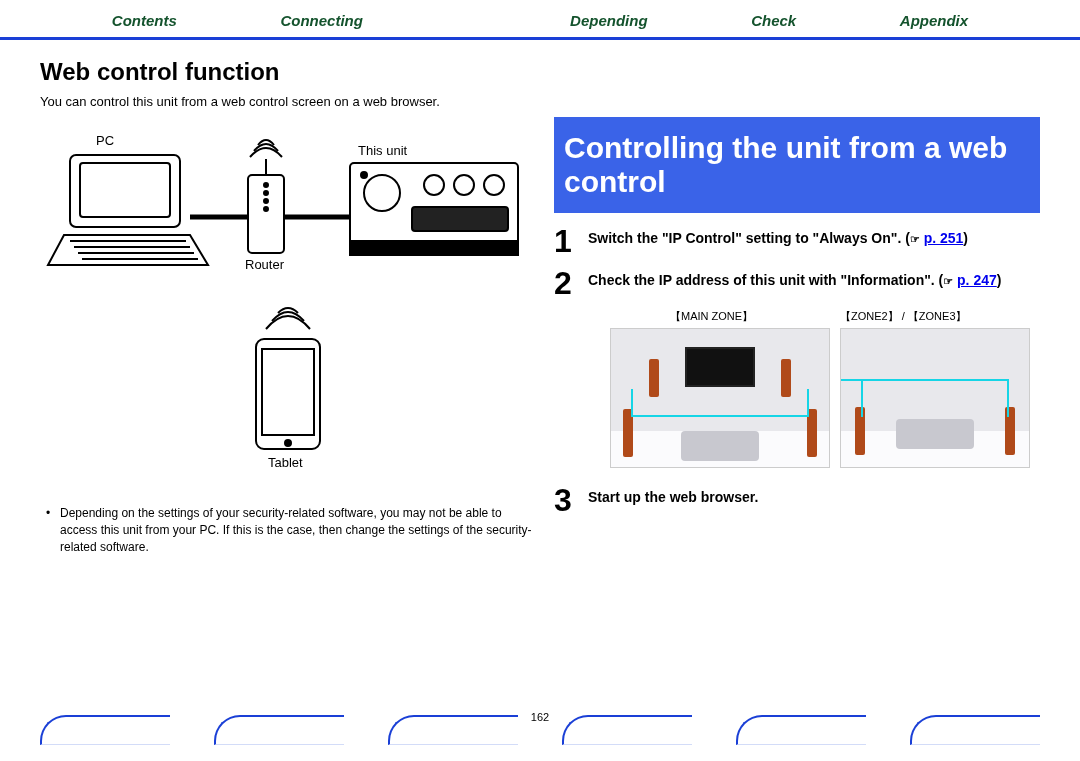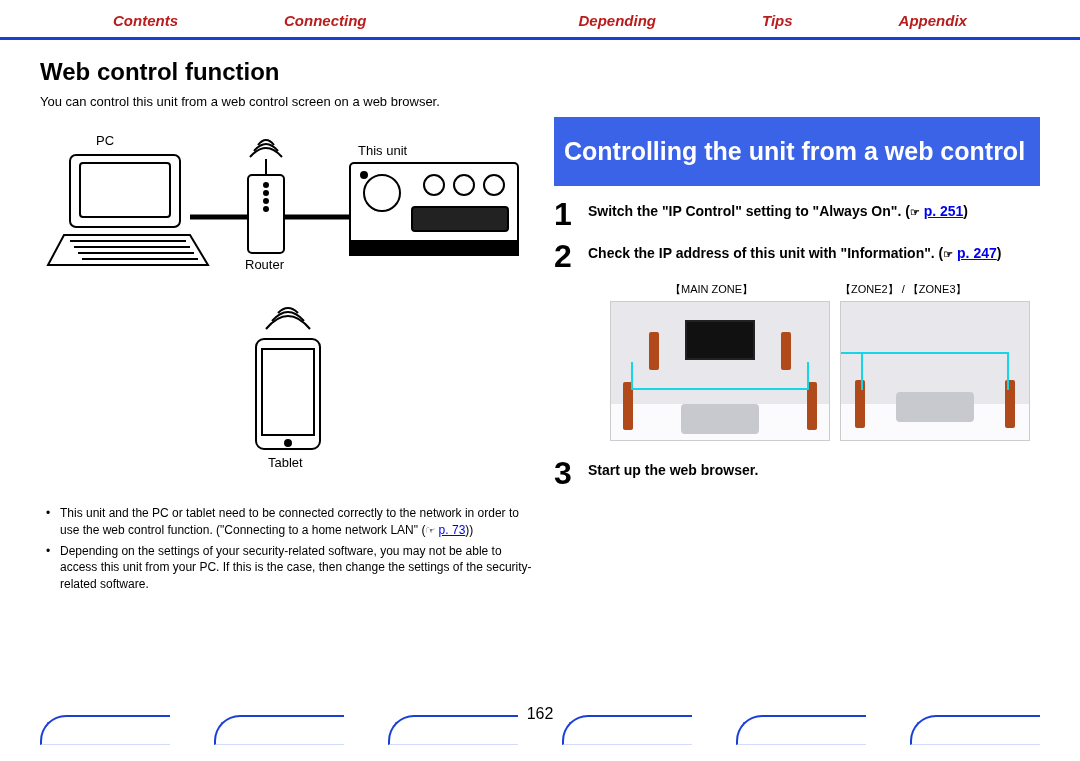--- a/index.html
+++ b/index.html
@@ -12,21 +12,21 @@
     position: relative;
     overflow: hidden;
   }
   .topnav {
     display: flex;
     justify-content: space-around;
     padding: 12px 60px 8px 60px;
     border-bottom: 3px solid #1a3fd6;
   }
   .topnav a {
-    color: #b91c1c;
+    color: #14532d;
     font-weight: bold;
     font-size: 15px;
     font-style: italic;
     text-decoration: none;
   }
   .topnav a.black { color: #000; }
   h1.page-title {
     font-size: 24px;
     font-weight: bold;
     margin: 18px 0 8px 40px;
@@ -47,23 +47,23 @@
   .notes { font-size: 12px; line-height: 1.4; margin-top: 10px; }
   .notes ul { list-style: none; padding-left: 20px; }
   .notes li { position: relative; margin-bottom: 4px; }
   .notes li::before {
     content: "•"; position: absolute; left: -14px; top: 0;
   }
   .pagelink { text-decoration: underline; white-space: nowrap;}
   .subheader {
     background: #3a63e8;
     color: #fff;
-    font-size: 25px;
-    font-weight: bold;
-    padding: 20px 10px;
+    font-size: 30px;
+    font-weight: bold;
+    padding: 14px 10px;
     margin-top: -2px;
     margin-bottom: 12px;
   }
   .step {
     display: flex;
     margin-bottom: 10px;
     align-items: flex-start;
   }
   .step-num {
     font-size: 32px;
@@ -97,21 +97,21 @@
     background:#fbfbfd;
   }
   .tv { position:absolute; top:18px; left:50%; transform:translateX(-50%);
        width:70px; height:40px; background:#111; border:2px solid #222;}
   .sofa { position:absolute; bottom:6px; left:50%; transform:translateX(-50%);
        width:78px; height:30px; background:#c8c8cf; border-radius:4px;}
   .spk { position:absolute; width:10px; height:48px; background:#b04a1a; border-radius:2px;}
   .wire { position:absolute; height:2px; background:#16d5e6; }
   .pagenum {
     position: absolute; bottom: 38px; left: 0; right: 0;
-    text-align: center; font-size: 16px;
+    text-align: center; font-size: 11px;
   }
   .footer-curves {
     position: absolute; bottom: 12px; left: 40px; right: 40px; height: 34px;
     display: flex; justify-content: space-between;
   }
   .curve {
     width: 130px; height: 30px; border: 2px solid #1a3fd6;
     border-right: none; border-bottom: none; border-top-left-radius: 26px;
     border-top: 2px solid #1a3fd6;
     border-left: 2px solid #1a3fd6;
@@ -125,21 +125,21 @@
   svg text { font-family: Arial, sans-serif; }
 </style>
 </head>
 <body>
 
 <div class="topnav">
   <a href="#">Contents</a>
   <a href="#">Connecting</a>
   <a href="#" class="black"></a>
   <a href="#">Depending</a>
-  <a href="#">Tips</a>
+  <a href="#">Check</a>
   <a href="#">Appendix</a>
 </div>
 
 <h1 class="page-title">Web control function</h1>
 <p class="intro">You can control this unit from a web control screen on a web browser.</p>
 
 <div class="content">
   <div class="left-col">
     <div class="diagram">
       <svg width="490" height="200" viewBox="0 0 490 200">
@@ -195,23 +195,20 @@
           <rect x="216" y="38" width="64" height="110" rx="8"></rect>
           <rect x="222" y="48" width="52" height="86" fill="#fff"></rect>
           <circle cx="248" cy="142" r="3" fill="#000"></circle>
         </g>
         <text x="228" y="166" font-size="13">Tablet</text>
       </svg>
     </div>
 
     <div class="notes">
       <ul>
-        <li>
-          <span>This unit and the PC or tablet need to be connected correctly to the network in order to use the web control function. ("Connecting to a home network LAN" (</span><span class="hand">☞</span>&nbsp;<a href="#" class="pagelink">p. 73</a><span>))</span>
-        </li>
         <li>Depending on the settings of your security-related software, you may not be able to access this unit from your PC. If this is the case, then change the settings of the security-related software.</li>
       </ul>
     </div>
   </div>
 
   <div class="right-col">
     <div class="subheader">Controlling the unit from a web control</div>
 
     <div class="step">
       <div class="step-num">1</div>

